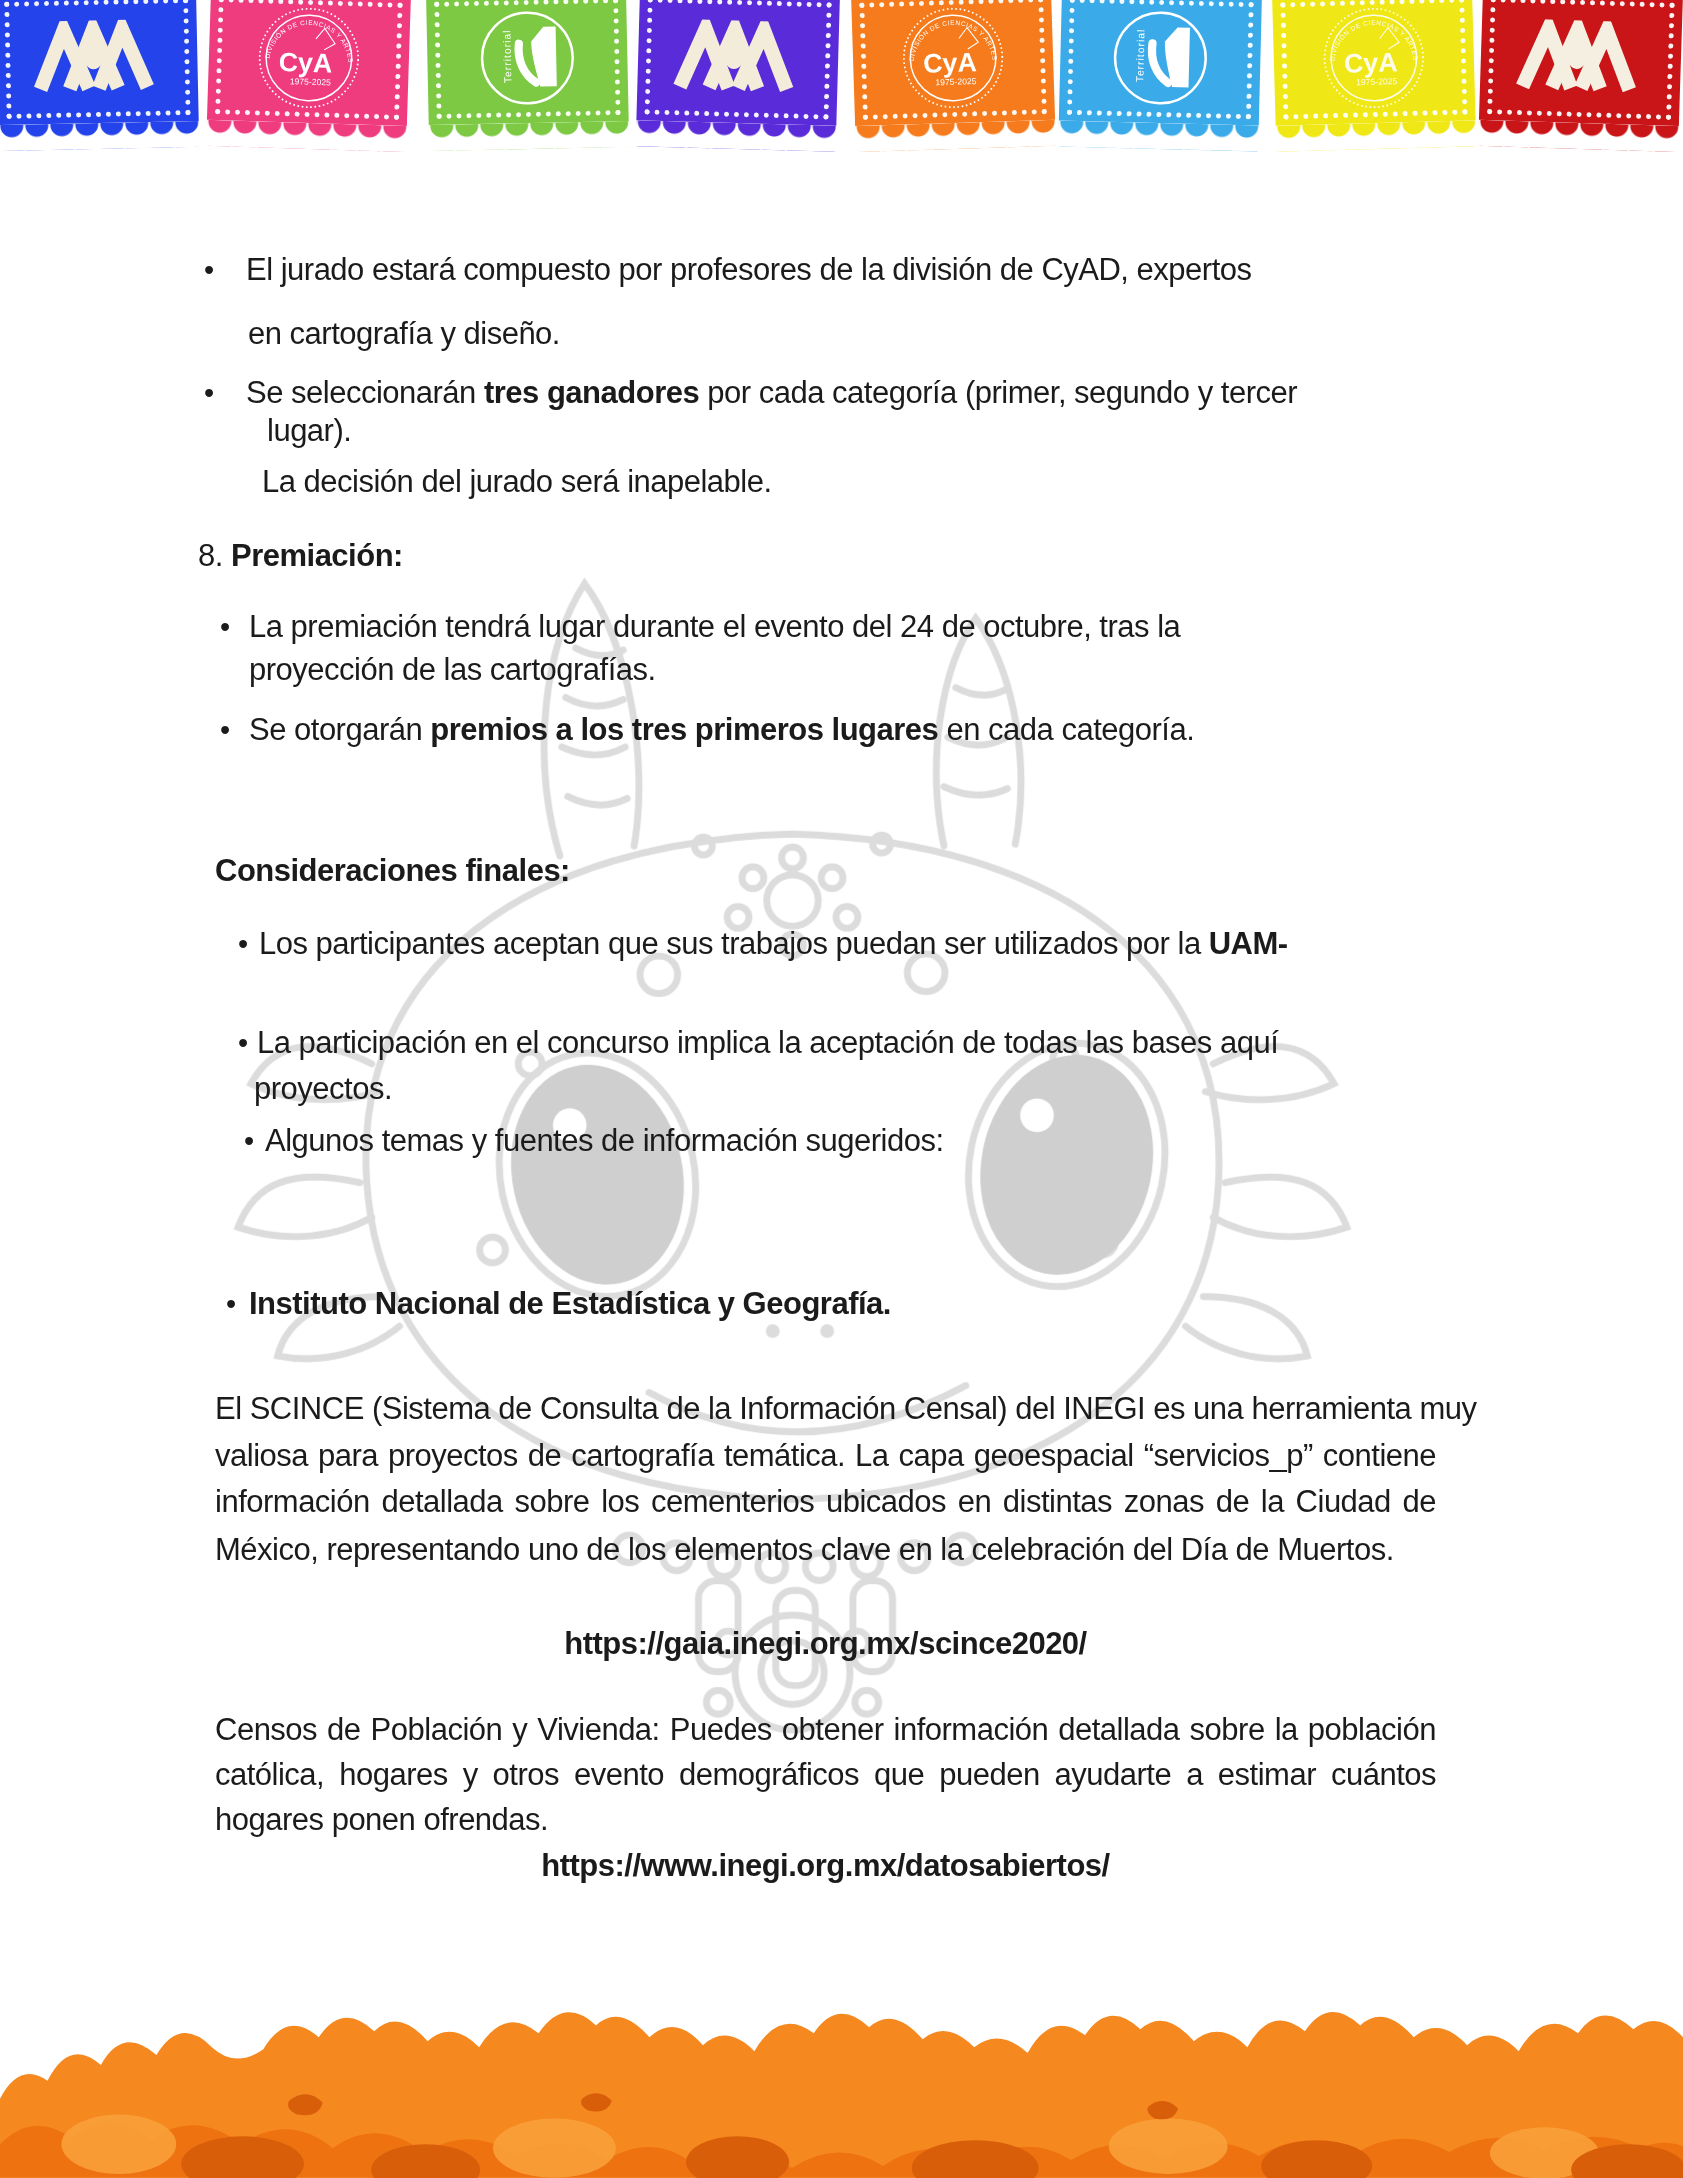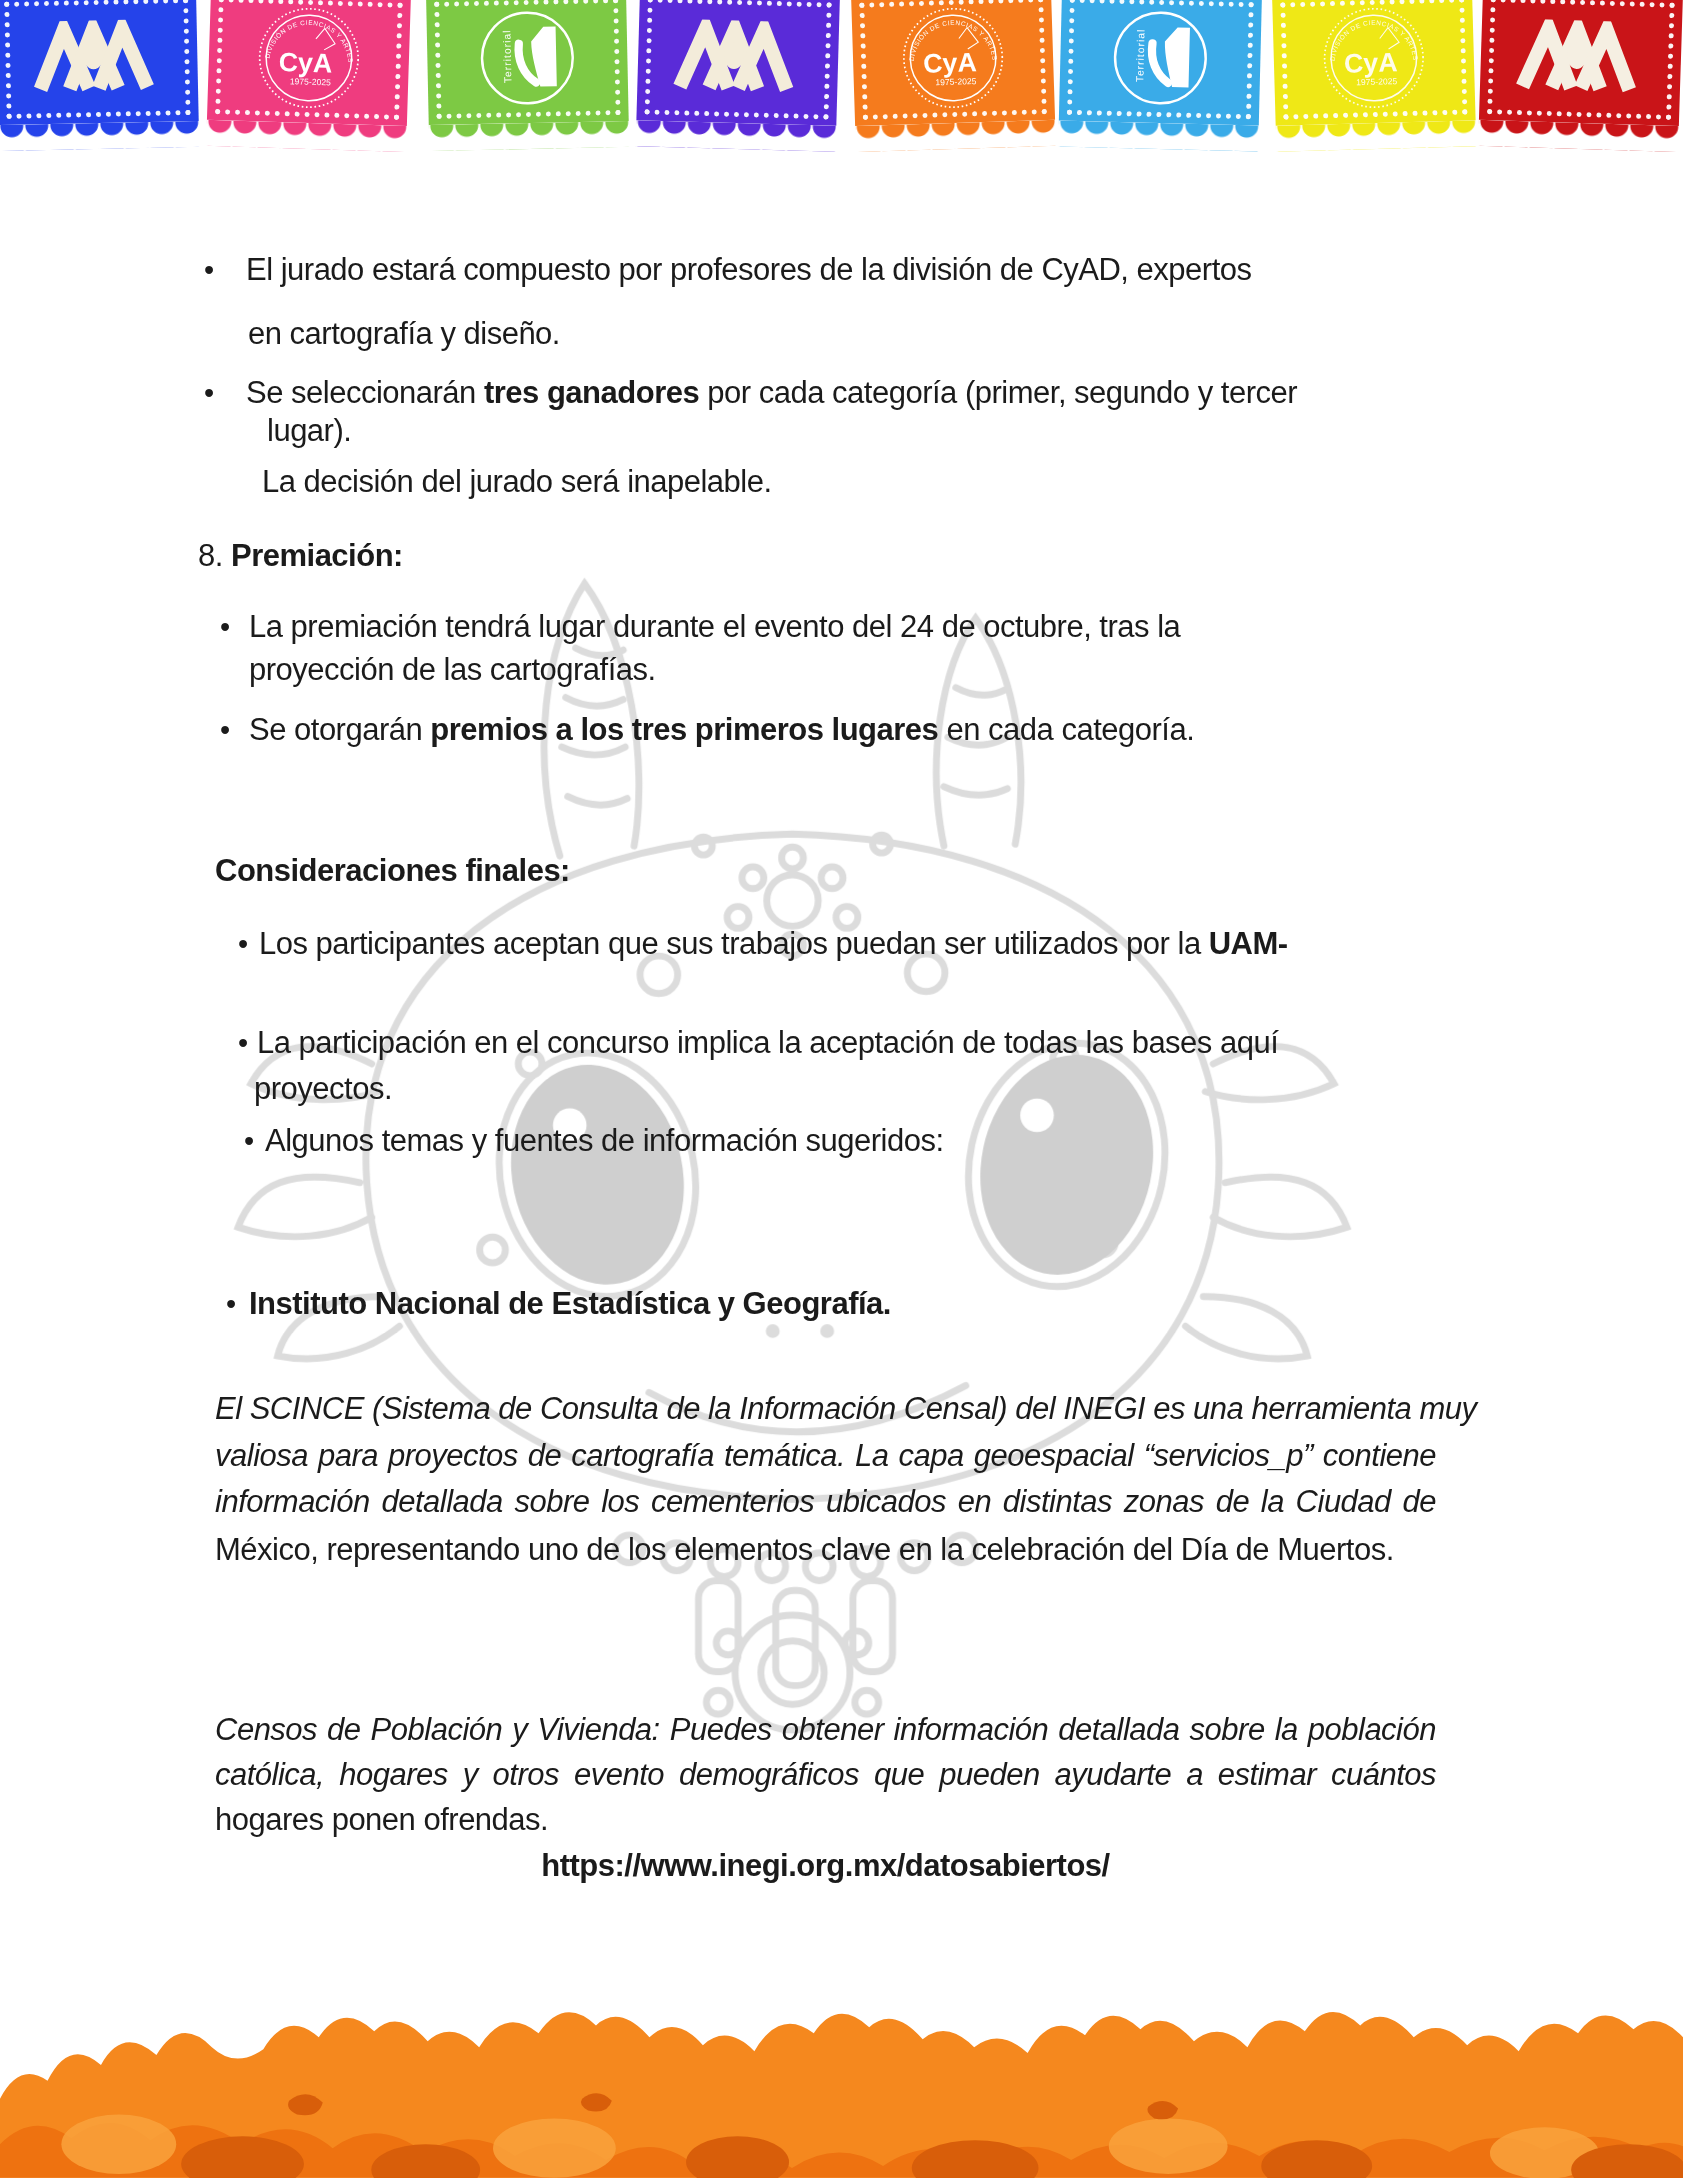--- a/index.html
+++ b/index.html
@@ -20,21 +20,21 @@
   
   .watermark{position:absolute;left:233px;top:549px;z-index:1;}
 
   
   .marigolds{position:absolute;left:0;bottom:0;z-index:2;}
 
   
   .txt{position:absolute;inset:0;z-index:3;}
   .ln{position:absolute;font-size:31px;line-height:44px;letter-spacing:-0.5px;white-space:nowrap;}
   .b{font-weight:700;text-align:right;}
-  .jl{width:1221px;text-align:justify;text-align-last:justify;font-style:italic;}
+  .jl{width:1221px;text-align:justify;text-align-last:justify;}
   .jend{width:1221px;}
   .ctr{width:1221px;text-align:center;font-weight:700;white-space:normal;}
   .dot{position:absolute;font-size:29px;line-height:44px;}
 </style>
 </head>
 <body>
 
 <div class="page">
 
   <svg class="watermark" width="1119" height="1188" viewBox="0 0 1130 1200">
@@ -304,20 +304,21 @@
     <div class="ln" style="left:265px;top:1119px"><span>Algunos temas y fuentes de información sugeridos:</span></div>
 
     <div class="dot" style="left:226px;top:1282px">•</div>
     <div class="ln" style="left:249px;top:1282px"><span class="b">Instituto Nacional de Estadística y Geografía.</span></div>
 
     <div class="ln jl" style="left:215px;top:1387px"><span>El SCINCE (Sistema de Consulta de la Información Censal) del INEGI es una herramienta muy</span></div>
     <div class="ln jl" style="left:215px;top:1434px"><span>valiosa para proyectos de cartografía temática. La capa geoespacial “servicios_p” contiene</span></div>
     <div class="ln jl" style="left:215px;top:1480px"><span>información detallada sobre los cementerios ubicados en distintas zonas de la Ciudad de</span></div>
     <div class="ln jend" style="left:215px;top:1528px"><span>México, representando uno de los elementos clave en la celebración del Día de Muertos.</span></div>
 
+    <div class="ln ctr" style="left:215px;top:1622px">https://gaia.inegi.org.mx/scince2020/</div>
 
     <div class="ln jl" style="left:215px;top:1708px"><span>Censos de Población y Vivienda: Puedes obtener información detallada sobre la población</span></div>
     <div class="ln jl" style="left:215px;top:1753px"><span>católica, hogares y otros evento demográficos que pueden ayudarte a estimar cuántos</span></div>
     <div class="ln jend" style="left:215px;top:1798px"><span>hogares ponen ofrendas.</span></div>
 
     <div class="ln ctr" style="left:215px;top:1844px">https://www.inegi.org.mx/datosabiertos/</div>
   </div>
 </div>
 
 

